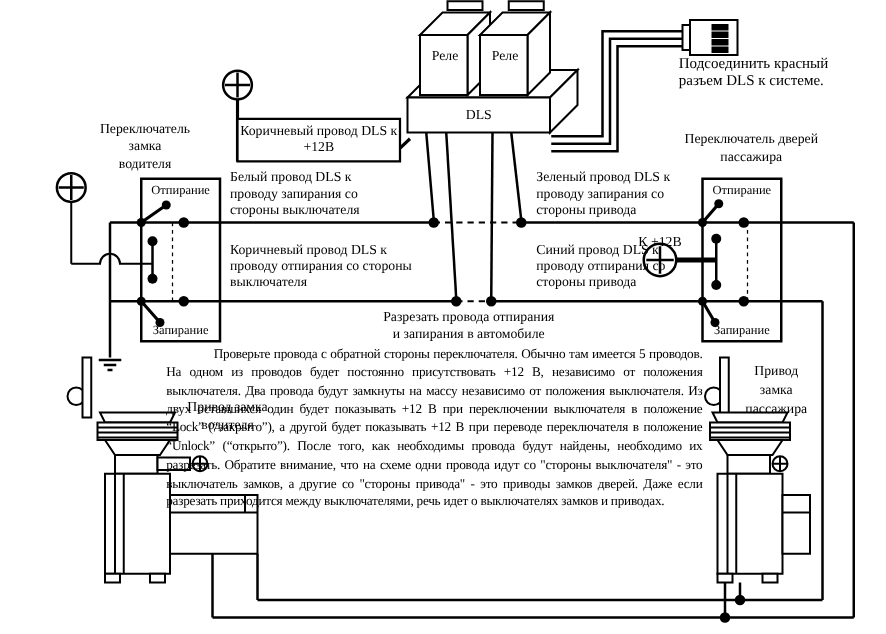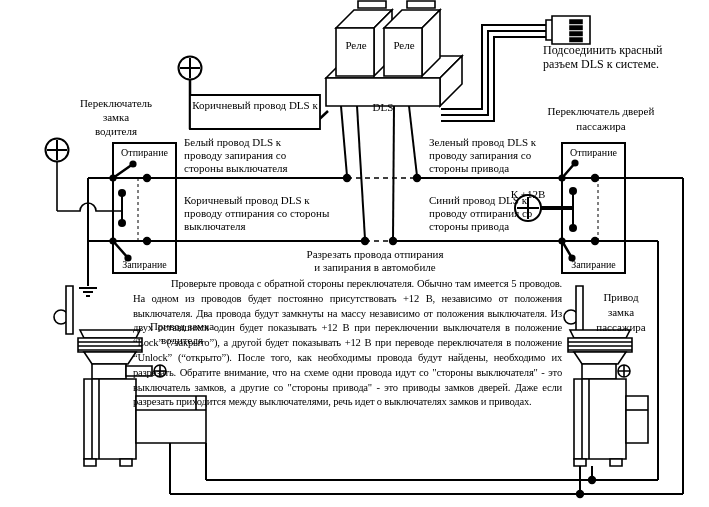--- a/index.html
+++ b/index.html
@@ -166,33 +166,34 @@
       <path d="M582,379 V459 M589,379 V459"></path>
       <rect x="626" y="396" width="22" height="47"></rect>
       <path d="M626,410 H648"></path>
       <rect x="574" y="459" width="12" height="7"></rect>
       <rect x="610" y="459" width="12" height="7"></rect>
     </g>
   </svg>
 
   <div class="lbl center" style="left:338px;top:39px;width:36px">Реле</div>
   <div class="lbl center" style="left:386px;top:39px;width:36px">Реле</div>
-  <div class="lbl center" style="left:326px;top:101px;width:114px">DLS</div>
+  <div class="lbl center" style="left:326px;top:86px;width:114px">DLS</div>
 
   <div class="lbl note" style="left:543px;top:44px;width:140px">Подсоединить красный</div>
   <div class="lbl note" style="left:543px;top:58px;width:140px">разъем DLS к системе.</div>
 
   <div class="lbl center" style="left:70px;top:97px;width:92px">Переключатель</div>
   <div class="lbl center" style="left:70px;top:111px;width:92px">замка</div>
   <div class="lbl center" style="left:70px;top:125px;width:92px">водителя</div>
 
   <div class="lbl center" style="left:540px;top:105px;width:122px">Переключатель дверей</div>
   <div class="lbl center" style="left:540px;top:120px;width:122px">пассажира</div>
 
   <div class="lbl center" style="left:192px;top:99px;width:126px">Коричневый провод DLS к</div>
+  <div class="lbl center" style="left:192px;top:112px;width:126px">+12В</div>
 
   <div class="lbl" style="left:184px;top:136px">Белый провод DLS к</div>
   <div class="lbl" style="left:184px;top:149px">проводу запирания со</div>
   <div class="lbl" style="left:184px;top:162px">стороны выключателя</div>
 
   <div class="lbl" style="left:184px;top:194px">Коричневый провод DLS к</div>
   <div class="lbl" style="left:184px;top:207px">проводу отпирания со стороны</div>
   <div class="lbl" style="left:184px;top:220px">выключателя</div>
 
   <div class="lbl" style="left:429px;top:136px">Зеленый провод DLS к</div>

